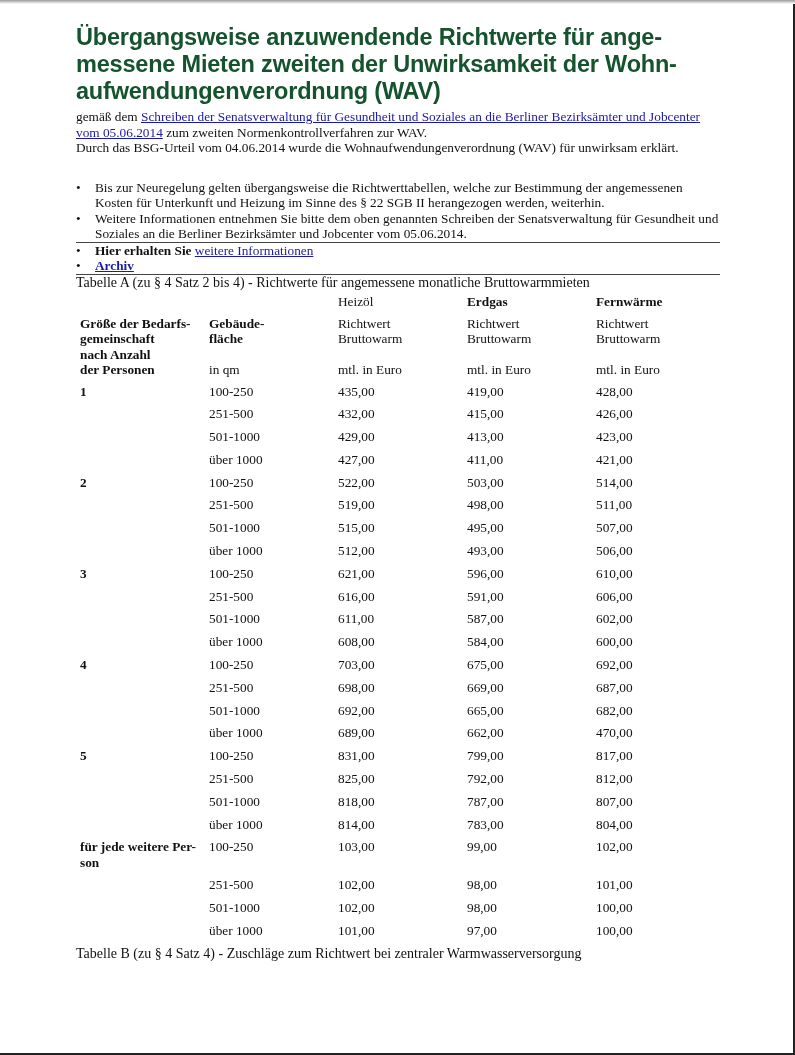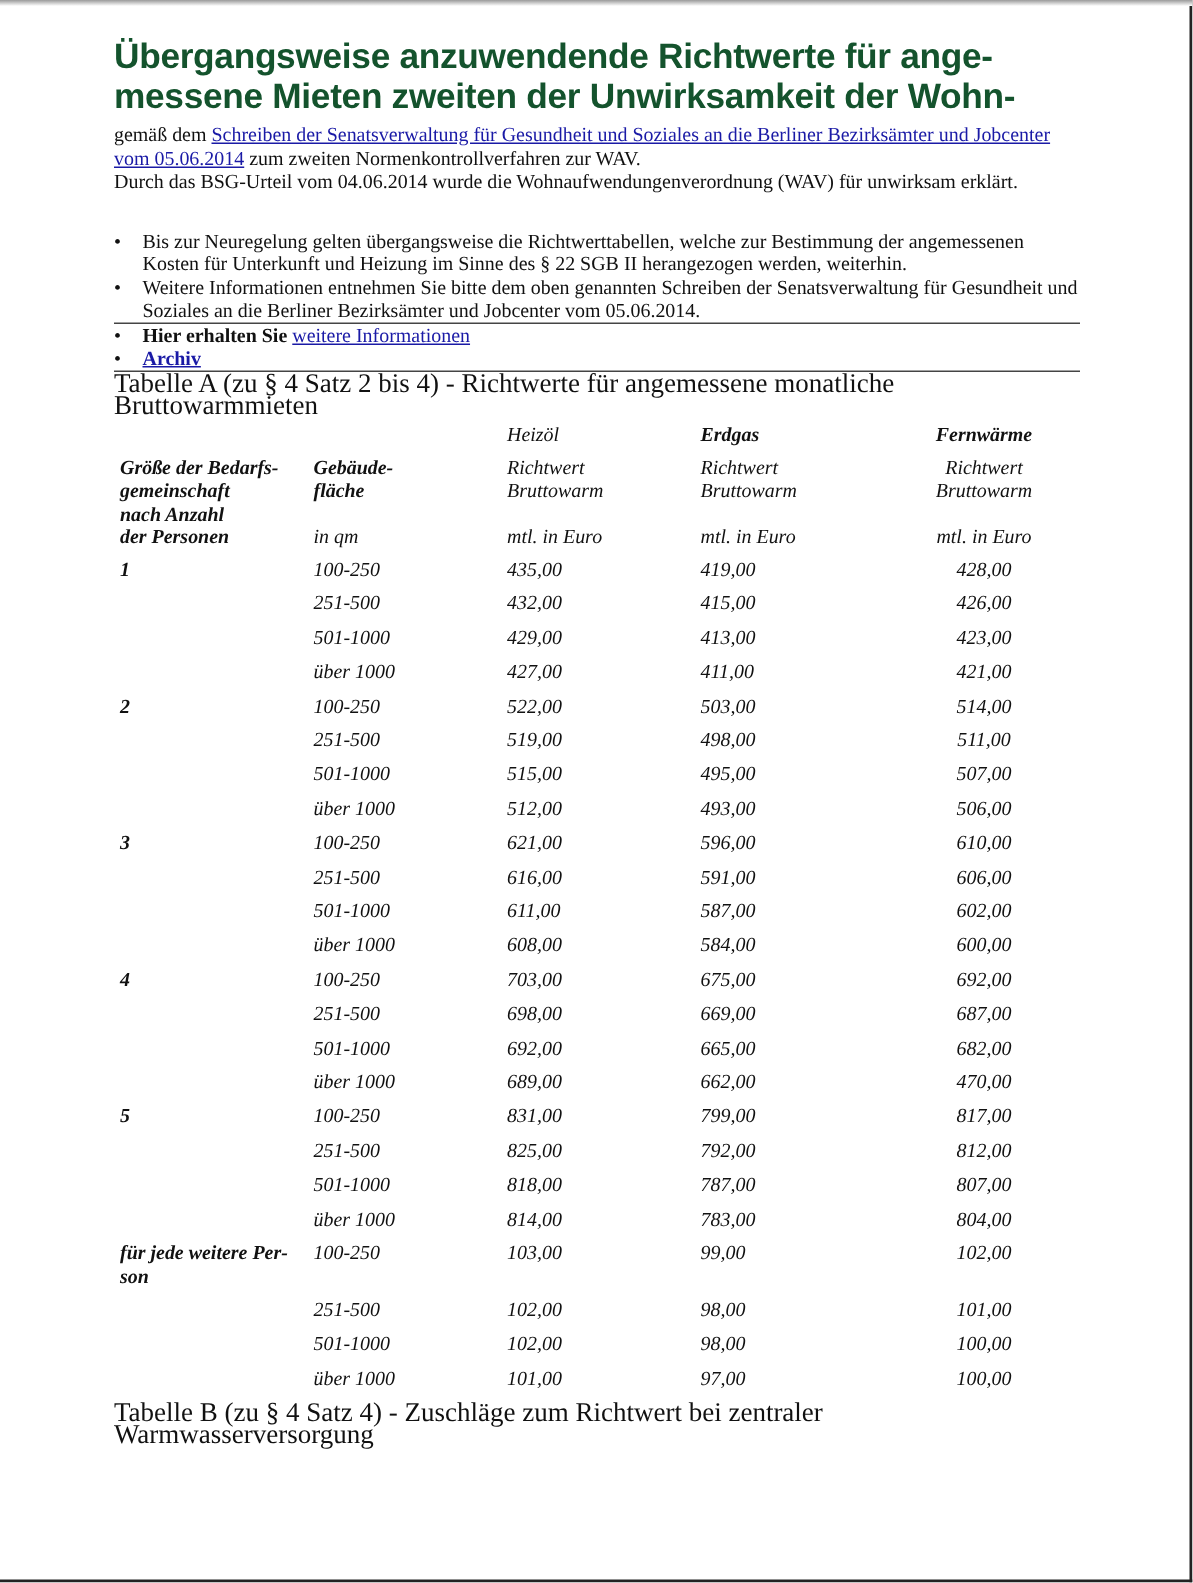--- a/index.html
+++ b/index.html
@@ -22,45 +22,46 @@
     font-size: 23.5px; line-height: 27px; margin: 0 0 4px 0; color: #14532d;
     letter-spacing: -0.2px;
   }
   .intro { font-size: 13.3px; line-height: 15.5px; }
   .intro p { margin: 0; }
   a { color: #1a1aa6; text-decoration: underline; }
   ul.info { list-style: none; margin: 24px 0 0 0; padding: 0; font-size: 13.3px; line-height: 15.5px; }
   ul.info li { position: relative; padding-left: 19px; }
   ul.info li .bullet { position: absolute; left: 0; top: 0; }
   .rule { border-bottom: 1.5px solid #444; }
-  .caption { font-size: 18px; line-height: 15px; }
-  table.rw { border-collapse: collapse; margin-top: 2px; font-size: 13.3px; font-style: italic; }
+  .caption { font-size: 14px; line-height: 15px; }
+  table.rw { border-collapse: collapse; margin-top: 2px; font-size: 13.3px; }
   table.rw td { vertical-align: top; padding: 0 0 0 4px; line-height: 15.5px; }
   table.rw td.c1 { width: 125px; }
   table.rw td.c2 { width: 125px; }
   table.rw td.c3 { width: 125px; }
   table.rw td.c4 { width: 125px; }
-  table.rw td.c5 { width: 120px; text-align: center; }
+  table.rw td.c5 { width: 120px; }
   tr.hrow1 td { height: 22px; padding-top: 2px; }
   tr.hrow2 td { height: 46px; }
   tr.hrow3 td { height: 22px; }
   tr.drow td { height: 22.8px; }
   tr.drow.tall td { height: 38px; }
   .b { font-weight: bold; }
 </style>
 </head>
 <body>
 
 <div class="frame"></div>
 <div class="topshade"></div>
 
 <div class="content">
   <h1>
     <span>Übergangsweise anzuwendende Richtwerte für ange-</span><br>
     <span>messene Mieten zweiten der Unwirksamkeit der Wohn-</span><br>
+    <span>aufwendungenverordnung (WAV)</span>
   </h1>
 
   <div class="intro">
     <p><span>gemäß dem </span><a href="#">Schreiben der Senatsverwaltung für Gesundheit und Soziales an die Berliner Bezirksämter und Jobcenter vom 05.06.2014</a><span> zum zweiten Normenkontrollverfahren zur WAV.</span></p>
     <p>Durch das BSG-Urteil vom 04.06.2014 wurde die Wohnaufwendungenverordnung (WAV) für unwirksam erklärt.</p>
   </div>
 
   <ul class="info">
     <li>
       <span class="bullet">•</span>

